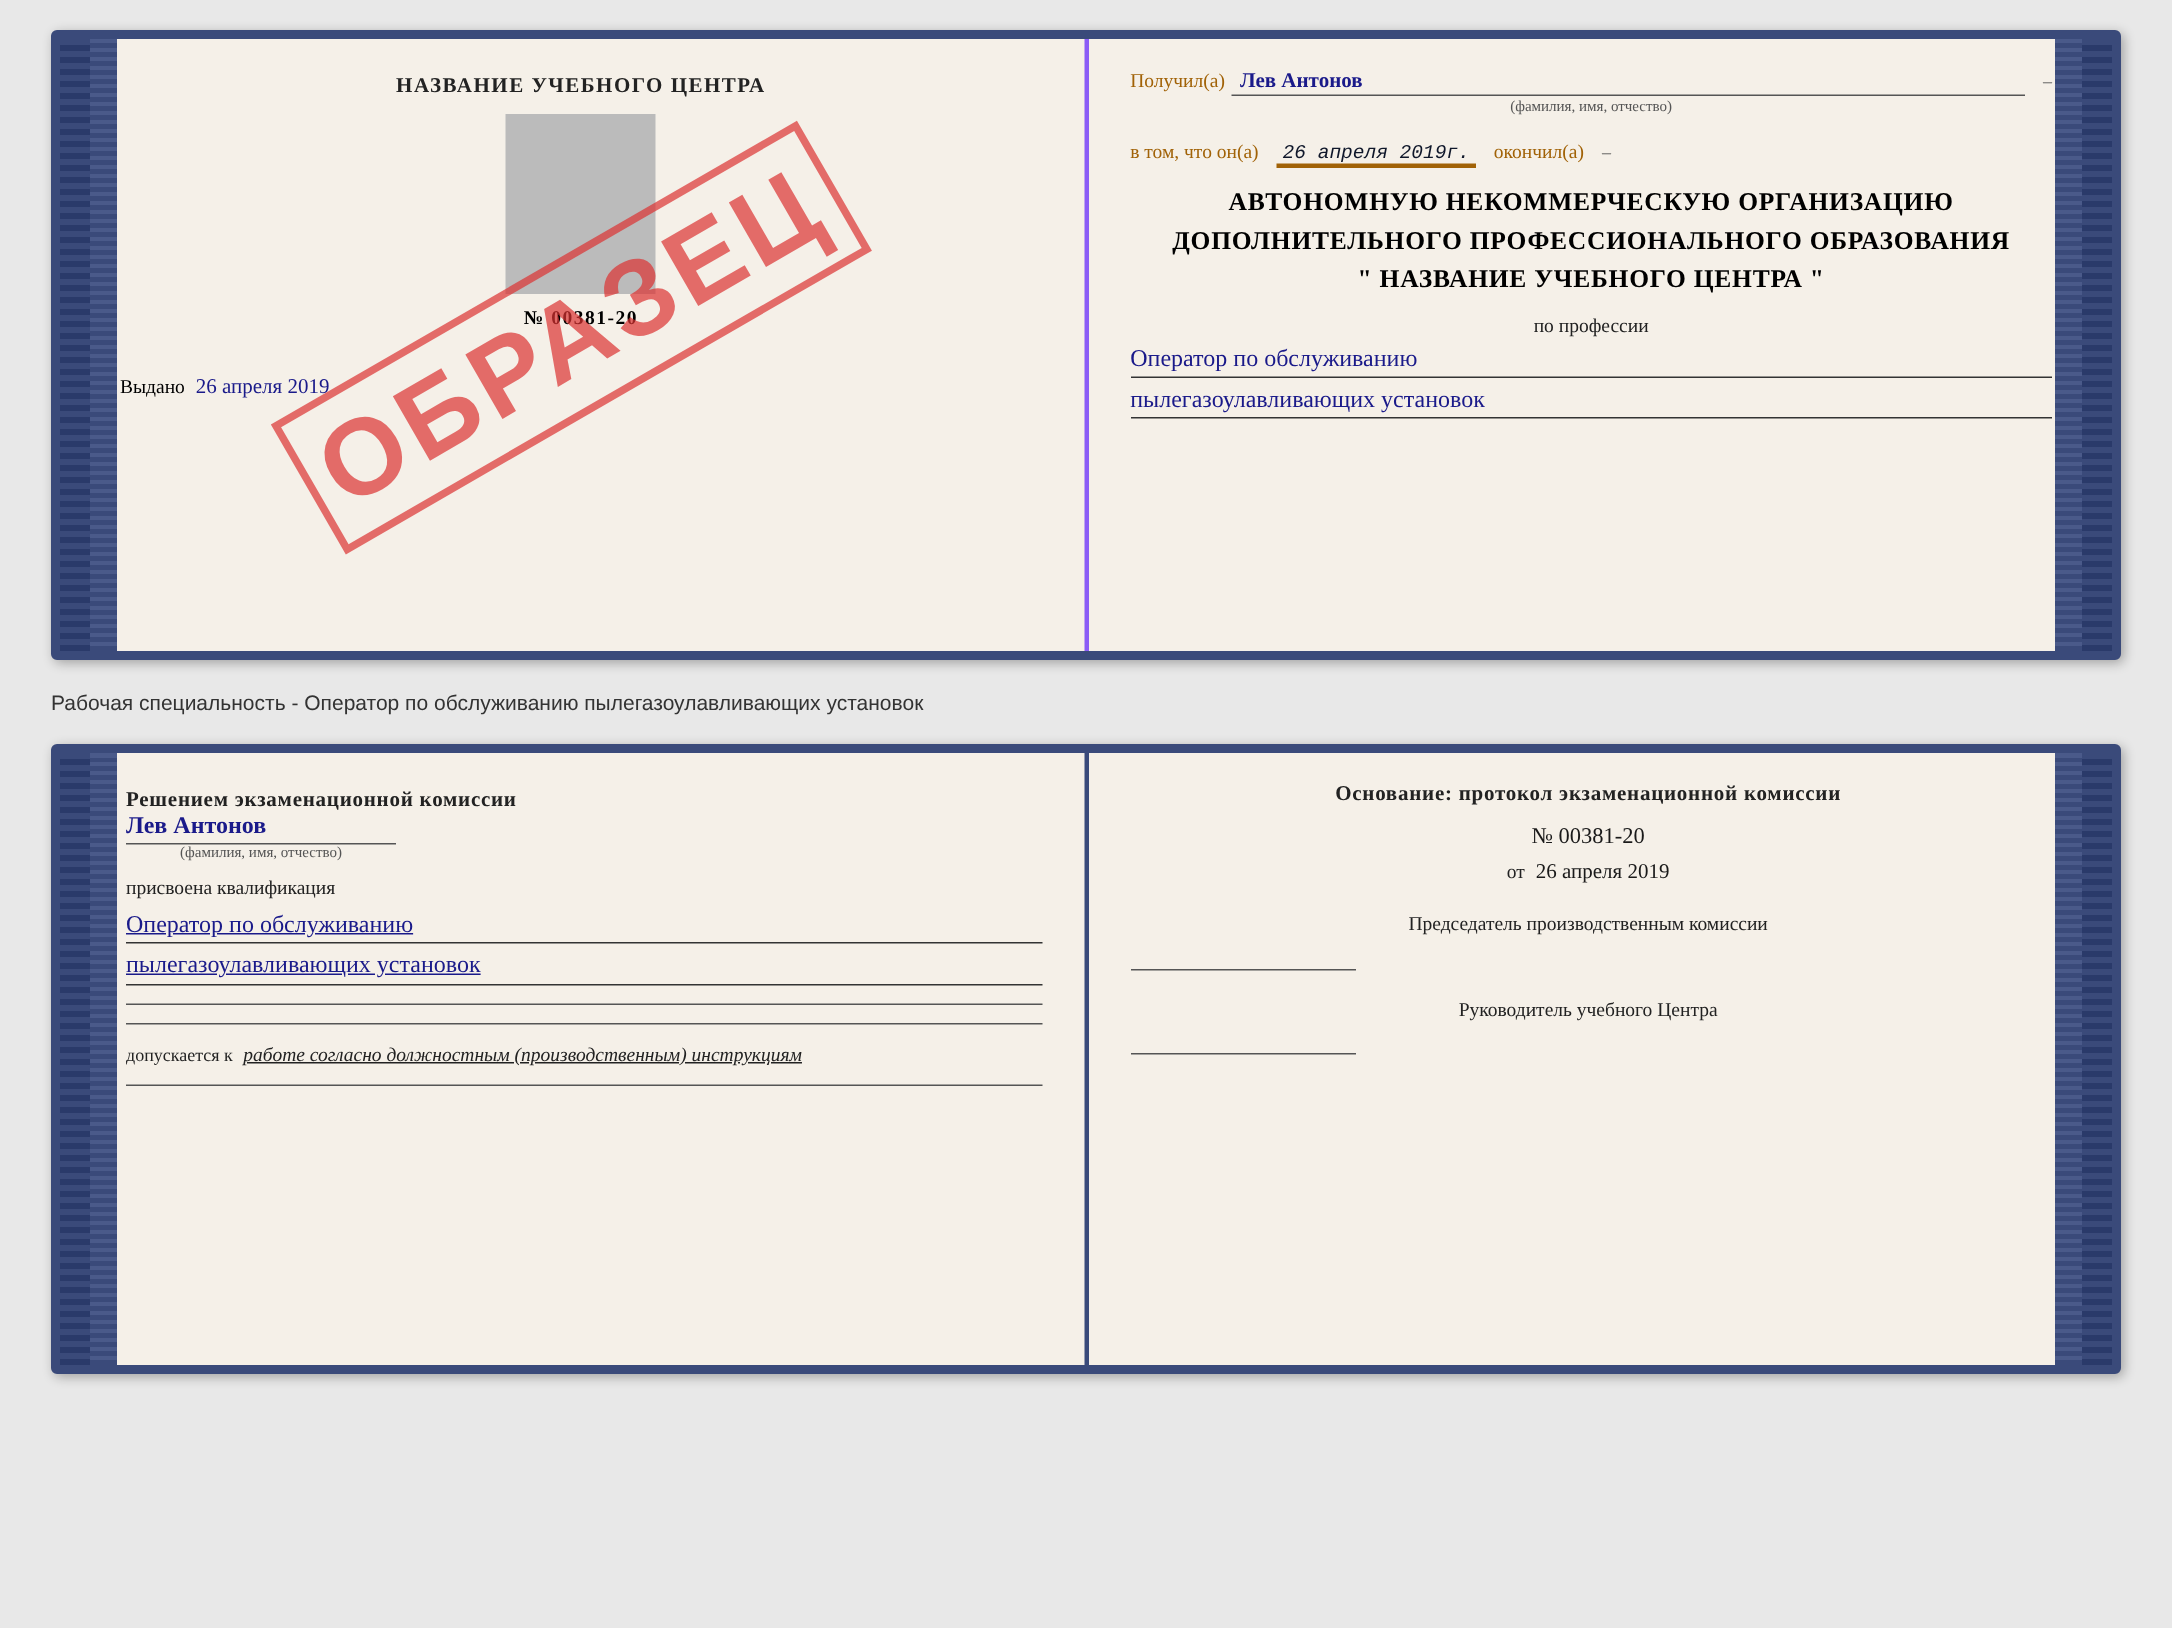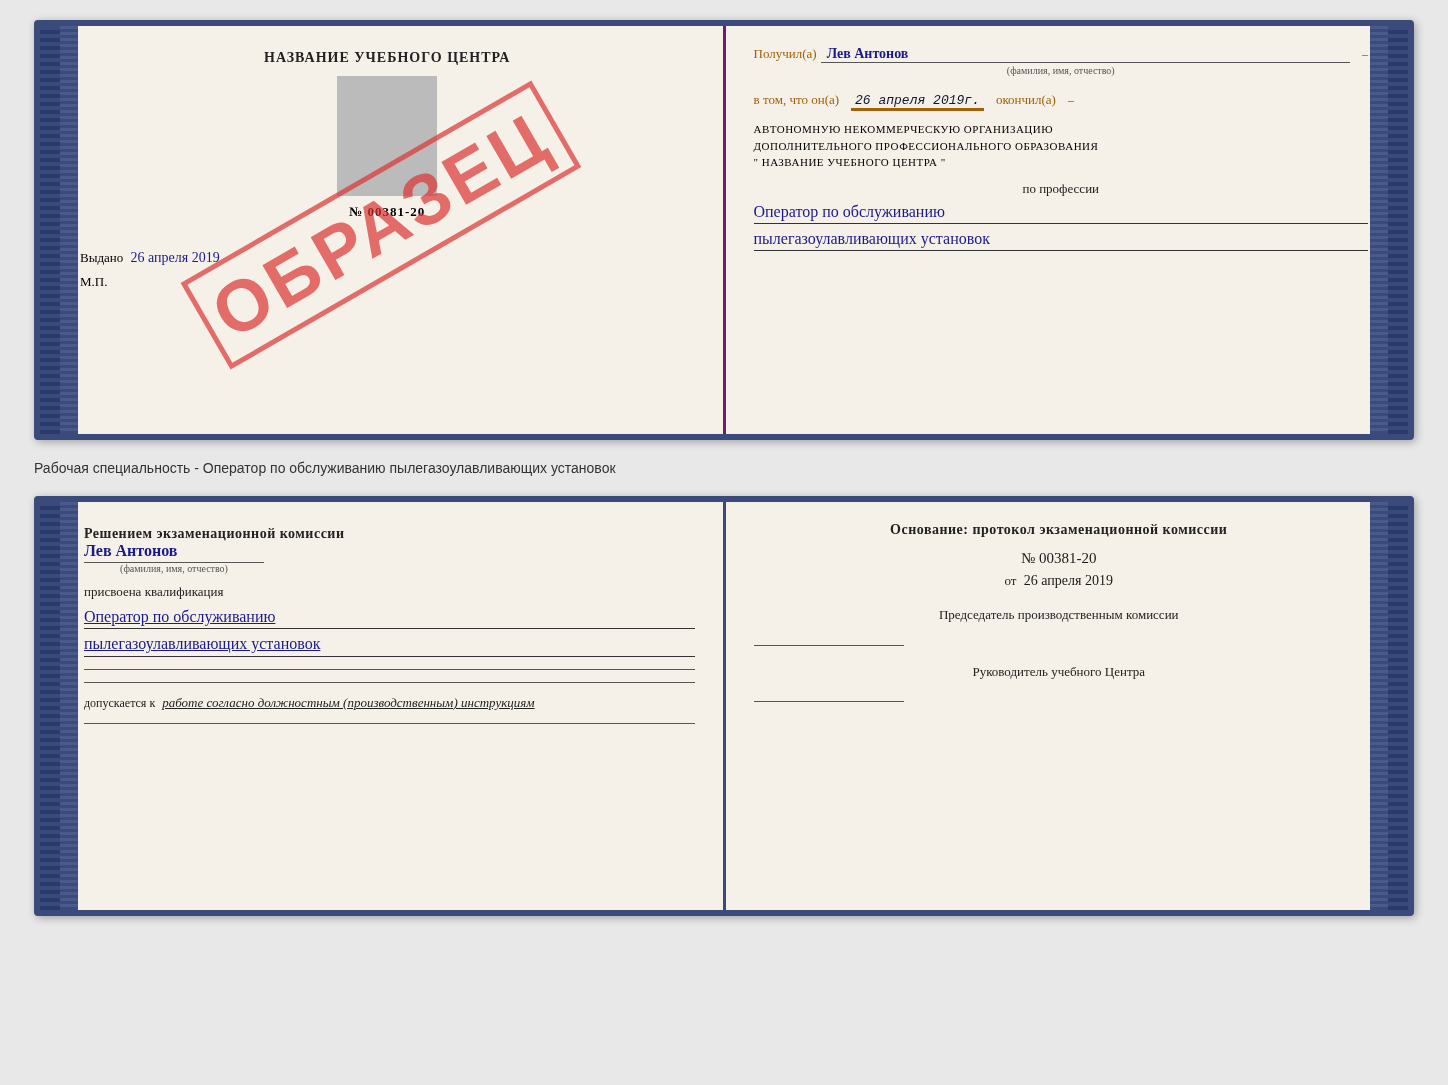--- a/index.html
+++ b/index.html
@@ -54,21 +54,21 @@
       background: repeating-linear-gradient(
         180deg,
         #3a4a7a 0px, #3a4a7a 4px,
         #2a3a6a 4px, #2a3a6a 8px
       );
     }
 
     .left-page {
       flex: 1;
       padding: 24px 28px 24px 40px;
-      border-right: 3px solid #701a75;
+      border-right: 3px solid #8b5cf6;
       position: relative;
     }
 
     .right-page {
       flex: 1;
       padding: 20px 40px 20px 28px;
       position: relative;
     }
 
     
@@ -193,24 +193,25 @@
 
     .field-value-italic {
       font-style: italic;
       font-size: 13px;
       font-family: Liberation Mono, monospace;
       color: #0f172a;
       border-bottom: 3px solid #a16207;
     }
 
     .org-text {
-      font-size: 11px;
+      font-size: 17px;
       text-transform: uppercase;
-      font-weight: normal;
+      font-weight: bold;
       letter-spacing: 0.5px;
+      text-align: center;
       line-height: 1.5;
       margin: 10px 0;
     }
 
     .profession-label {
       font-size: 13px;
       color: #222;
       margin-bottom: 4px;
       text-align: center;
     }
@@ -414,21 +415,20 @@
         <div class="cert-title">НАЗВАНИЕ УЧЕБНОГО ЦЕНТРА</div>
 
         <div class="photo-placeholder"></div>
 
         <div class="cert-number">№ 00381-20</div>
 
         <div class="cert-issued">
           <span>Выдано</span>
           <span style="font-family: cursive; color: #1a1a8a; font-size:14px; margin-left: 4px;">26 апреля 2019</span>
         </div>
-        <div class="cert-mp">М.П.</div>
       </div>
 
       <div class="watermark">ОБРАЗЕЦ</div>
     </div>
 
     <div class="right-page">
 
       <div class="field-line" style="margin-bottom: 2px;">
         <span class="field-label">Получил(а)</span>
         <span class="field-value" style="font-family: cursive; padding-left: 6px;">Лев Антонов</span>

